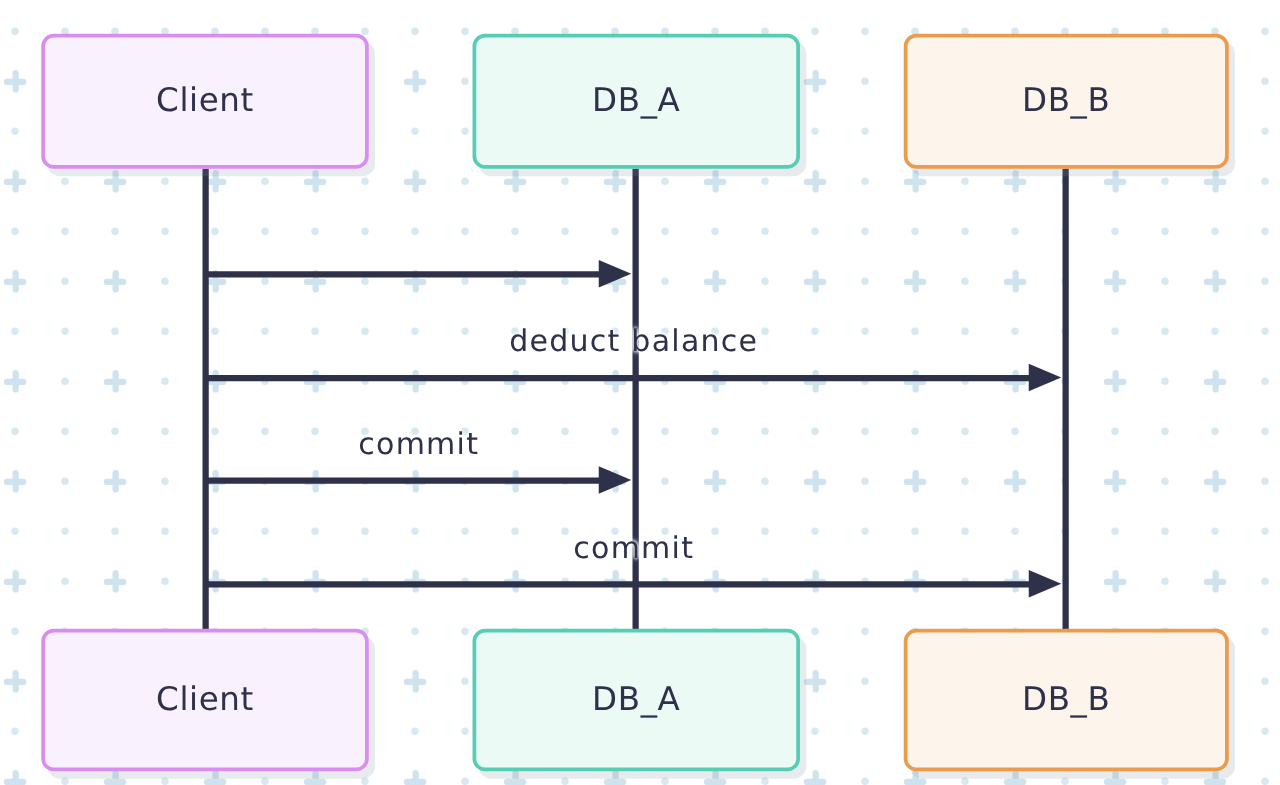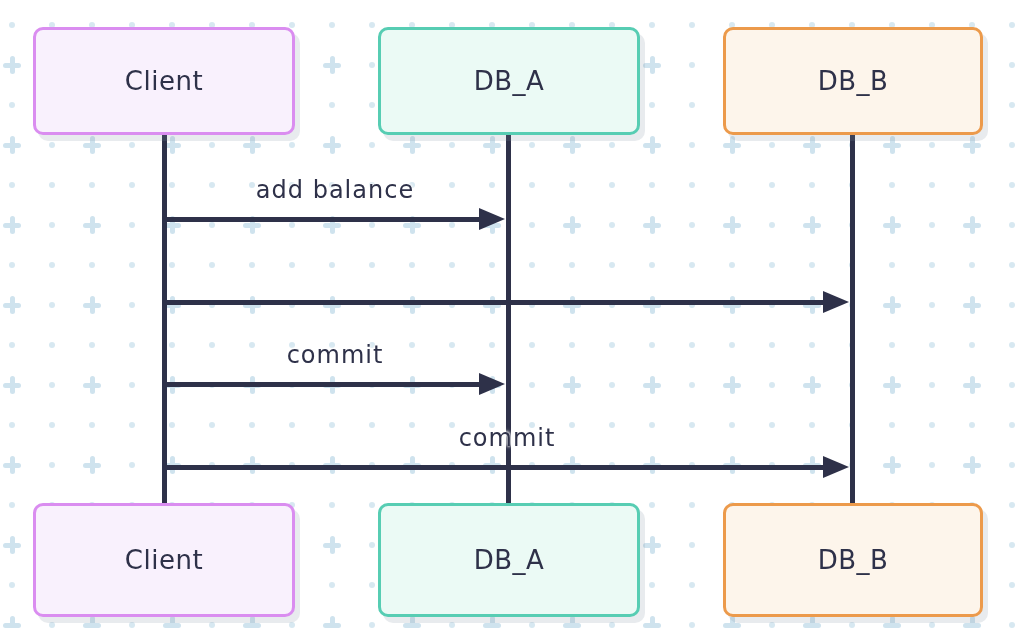--- a/index.html
+++ b/index.html
@@ -533,24 +533,24 @@
       <div class="pat-plus" style="left: 892px; top: 625px;"></div>
       <div class="pat-dot" style="left: 932px; top: 625px;"></div>
       <div class="pat-plus" style="left: 972px; top: 625px;"></div>
       <div class="pat-dot" style="left: 1012px; top: 625px;"></div>
     </div>
 
   <div class="lifeline" style="left:162px"></div>
   <div class="lifeline" style="left:506px"></div>
   <div class="lifeline" style="left:850px"></div>
 
-  <div class="msg-label m1-label">add balance</div>
   <div class="msg-line m1-line"></div>
   <div class="msg-head m1-head"></div>
 
+  <div class="msg-label m2-label">deduct balance</div>
   <div class="msg-line m2-line"></div>
   <div class="msg-head m2-head"></div>
 
   <div class="msg-label m3-label">commit</div>
   <div class="msg-line m3-line"></div>
   <div class="msg-head m3-head"></div>
 
   <div class="msg-label m4-label">commit</div>
   <div class="msg-line m4-line"></div>
   <div class="msg-head m4-head"></div>

